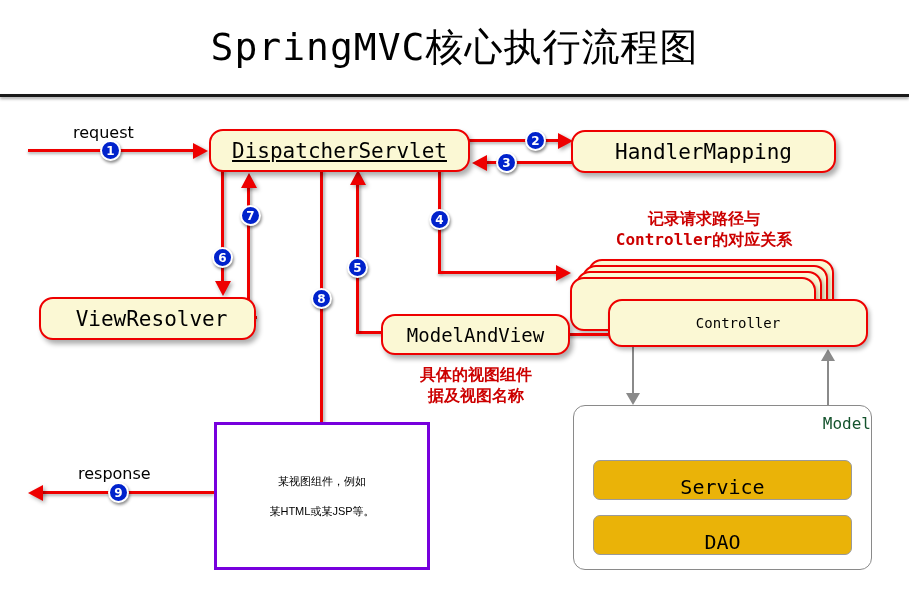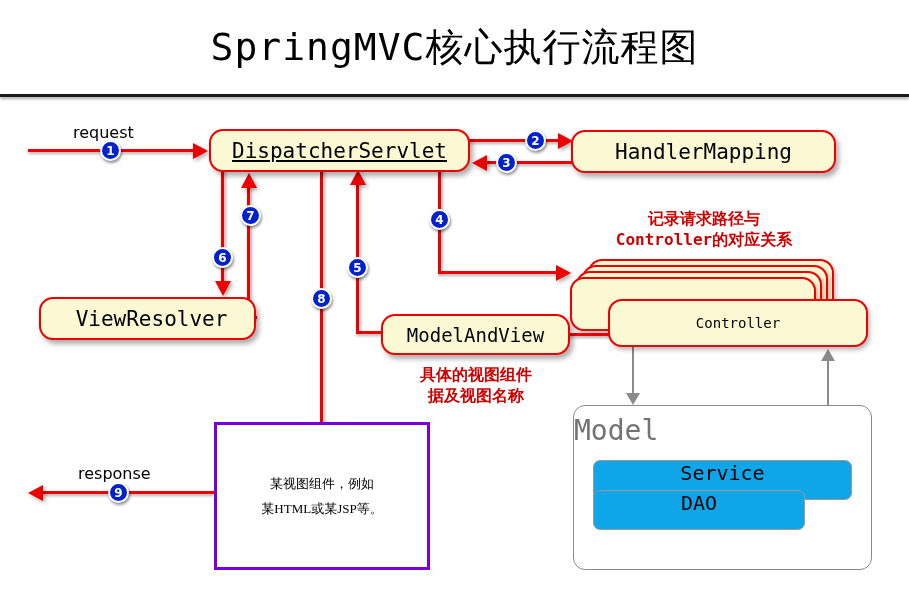--- a/index.html
+++ b/index.html
@@ -59,39 +59,39 @@
     font-family:"DejaVu Sans","Liberation Sans",sans-serif;
     white-space:nowrap;z-index:7;
   }
 
   
   .gbox{
     position:absolute;background:#ffffff;border:1.5px solid #8a8a8a;
     border-radius:12px;box-sizing:border-box;z-index:5;
   }
   .gbox .gtitle{
-    position:absolute;left:0;top:8px;width:100%;text-align:left;
-    font-size:28px;color:#737373;
+    position:absolute;left:0;top:8px;width:100%;text-align:right;
+    font-size:16px;color:#14532d;
   }
   .gsub{
-    position:absolute;background:#0ea5e9;border:1.5px solid #9a9a9a;
+    position:absolute;background:#eab308;border:1.5px solid #9a9a9a;
     border-radius:7px;box-sizing:border-box;
-    display:flex;align-items:flex-start;justify-content:center;
+    display:flex;align-items:flex-end;justify-content:center;
     font-size:20px;color:#000;z-index:6;
   }
 
   
   .vbox{
     position:absolute;background:#ffffff;border:3px solid #7700dd;
     box-sizing:border-box;z-index:9;
     display:flex;align-items:center;justify-content:center;
   }
   .vbox .vtext{
-    color:#000;font-size:13px;line-height:25px;text-align:center;
-    font-family:Liberation Serif, serif;
+    color:#000;font-size:11px;line-height:30px;text-align:center;
+    font-family:Liberation Sans, sans-serif;
     white-space:pre-line;
   }
 
   
   .seg{position:absolute;background:#ee0000;z-index:2;}
   .seg.h{height:3px;box-shadow:0 2px 3px rgba(0,0,0,.30);}
   .seg.v{width:3px;box-shadow:2px 0 3px rgba(0,0,0,.30);}
   .gseg{position:absolute;background:#8a8a8a;z-index:2;}
   .gseg.v{width:2px;}
 
@@ -204,17 +204,17 @@
 
   <div class="gseg v" style="left:827px;top:360px;height:46px;"></div>
   <div class="garw up" style="left:821px;top:349px;"></div>
 
   <div class="gbox" style="left:573px;top:405px;width:299px;height:165px;">
     <span class="gtitle">Model</span>
   </div>
   <div class="gsub" style="left:593px;top:460px;width:259px;height:40px;">
     <span>Service</span>
   </div>
-  <div class="gsub" style="left:593px;top:490px;width:212px;height:40px;">
+  <div class="gsub" style="left:593px;top:515px;width:259px;height:40px;">
     <span>DAO</span>
   </div>
 
 </div>
 
 </body></html>

